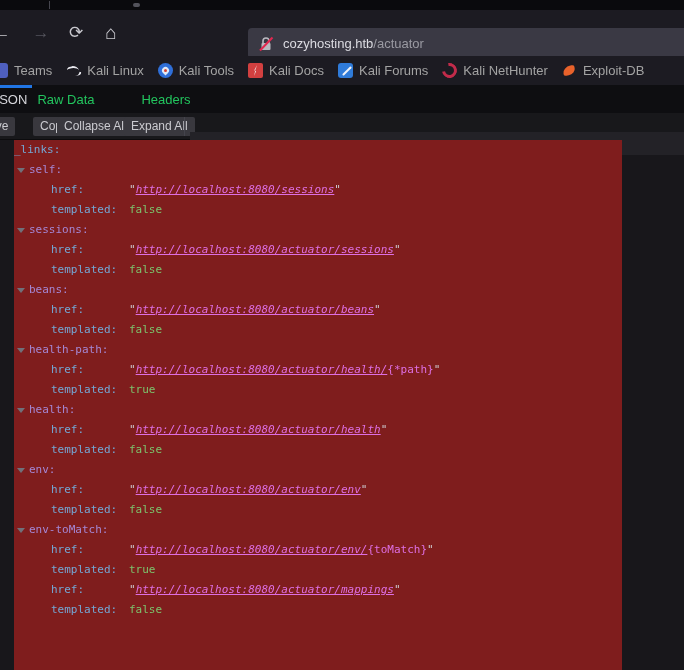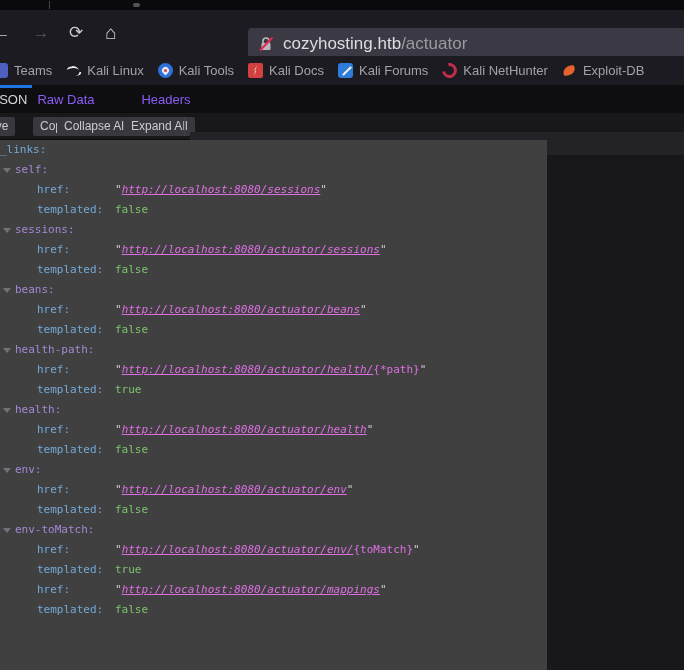--- a/index.html
+++ b/index.html
@@ -14,21 +14,21 @@
   .tabstrip .tabsep{position:absolute;left:49px;top:1px;width:1px;height:8px;background:#46464e;}
   .tabstrip .tabmark{position:absolute;left:133px;top:3px;width:7px;height:4px;background:#53535b;border-radius:2px;}
   
   .navbar{position:absolute;left:0;top:10px;width:684px;height:46px;background:#1c1b22;}
   .navbtn{position:absolute;top:8px;width:24px;height:30px;line-height:30px;text-align:center;
           font-size:17px;color:#c9c9cf;cursor:default;}
   .navbtn.disabled{color:#55555e;}
   .urlbar{position:absolute;left:248px;top:18px;width:460px;height:31px;background:#3a3944;
           border-radius:4px;display:flex;align-items:center;}
   .urlbar .lock{margin-left:10px;margin-right:9px;flex:0 0 auto;display:block;}
-  .urltext{font-size:17px;color:#dcdce2;white-space:nowrap;}
+  .urltext{font-size:13px;color:#dcdce2;white-space:nowrap;}
   .urltext .path{color:#9a9aa2;}
   
   .bookmarks{position:absolute;left:-7px;top:56px;width:700px;height:29px;background:#1c1b22;
              display:flex;align-items:center;}
   .bm{display:flex;align-items:center;margin-right:14px;cursor:default;}
   .bm .bmicon{width:15px;height:15px;margin-right:6px;position:relative;flex:0 0 auto;}
   .bm .bmlabel{font-size:13px;color:#a3a3a3;white-space:nowrap;}
   
   .bmicon[data-icon="teams"]{background:#4e5fbf;border-radius:3px;}
   .bmicon[data-icon="kali-linux"]{background:transparent;}
@@ -48,33 +48,33 @@
   .bmicon[data-icon="kali-forums"]{background:#2f7bd9;border-radius:3px;}
   .bmicon[data-icon="kali-forums"]::before{content:"";position:absolute;left:3px;top:7px;width:12px;height:2px;
       background:#eef3fa;transform:rotate(-45deg);border-radius:1px;}
   .bmicon[data-icon="kali-nethunter"]{background:transparent;border-radius:50%;
       border:3px solid #c22b4a;border-left-color:transparent;transform:rotate(35deg);box-sizing:border-box;}
   .bmicon[data-icon="exploit-db"]{background:transparent;}
   .bmicon[data-icon="exploit-db"]::before{content:"";position:absolute;left:1px;top:3px;width:12px;height:9px;
       background:#e8622b;border-radius:70% 20% 60% 20%;transform:rotate(-12deg);}
   
   .jtabbar{position:absolute;left:0;top:85px;width:684px;height:28px;background:#0e0e11;}
-  .jtab{position:absolute;top:0;height:28px;line-height:29px;text-align:center;font-size:13px;color:#8b5cf6;cursor:default;}
+  .jtab{position:absolute;top:0;height:28px;line-height:29px;text-align:center;font-size:13px;color:#22c55e;cursor:default;}
   .jtab.active{color:#d7d7dc;}
   .jtab.active::before{content:"";position:absolute;left:0;top:0;width:100%;height:3px;background:var(--accent,#2176e6);}
   
   .jtoolbar{position:absolute;left:0;top:113px;width:684px;height:27px;background:#18181b;border-bottom:1px solid #0c0c0e;box-sizing:border-box;}
   .jbtn{position:absolute;top:4px;height:19px;line-height:19px;padding:0 7px;background:#39383e;border:none;
         border-radius:2px;font-size:12px;color:#cbcbd0;font-family:inherit;white-space:nowrap;}
   .jsep{position:absolute;left:184px;top:4px;width:1px;height:19px;background:#44444c;}
   .jfilter{position:absolute;left:190px;top:19px;right:0;height:23px;background:#232227;display:flex;align-items:flex-end;}
   .jfilter svg{margin-left:7px;margin-right:7px;flex:0 0 auto;}
   .jfilter .ph{font-size:12.5px;color:#75757f;}
   
-  .content{position:absolute;left:0;top:140px;width:547px;height:530px;background:#404040;
+  .content{position:absolute;left:14px;top:140px;width:608px;height:530px;background:#7f1d1d;
            font-family:"DejaVu Sans Mono","Liberation Mono",monospace;font-size:11px;}
   .trow{height:20px;line-height:20px;white-space:nowrap;position:relative;}
   .trow .arrow{position:absolute;left:3px;top:8px;width:0;height:0;
         border-left:4px solid transparent;border-right:4px solid transparent;border-top:5px solid #71717a;}
   .key-root{position:absolute;left:0;color:var(--keyblue,#74a8d6);}
   .key-section{position:absolute;left:15px;color:var(--keypurple,#a588d6);}
   .key-leaf{position:absolute;left:37px;color:var(--keyblue,#74a8d6);}
   .val{position:absolute;left:115px;}
   .q{color:#cdcdd2;}
   .jlink{color:var(--pink,#de6fe3);font-style:italic;text-decoration:underline;cursor:pointer;}

